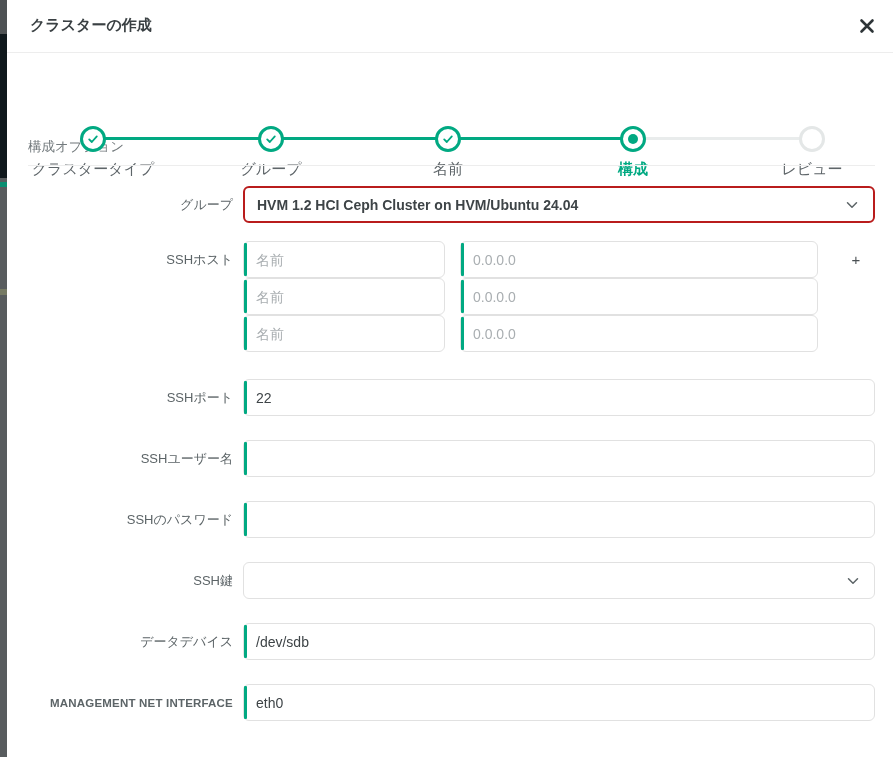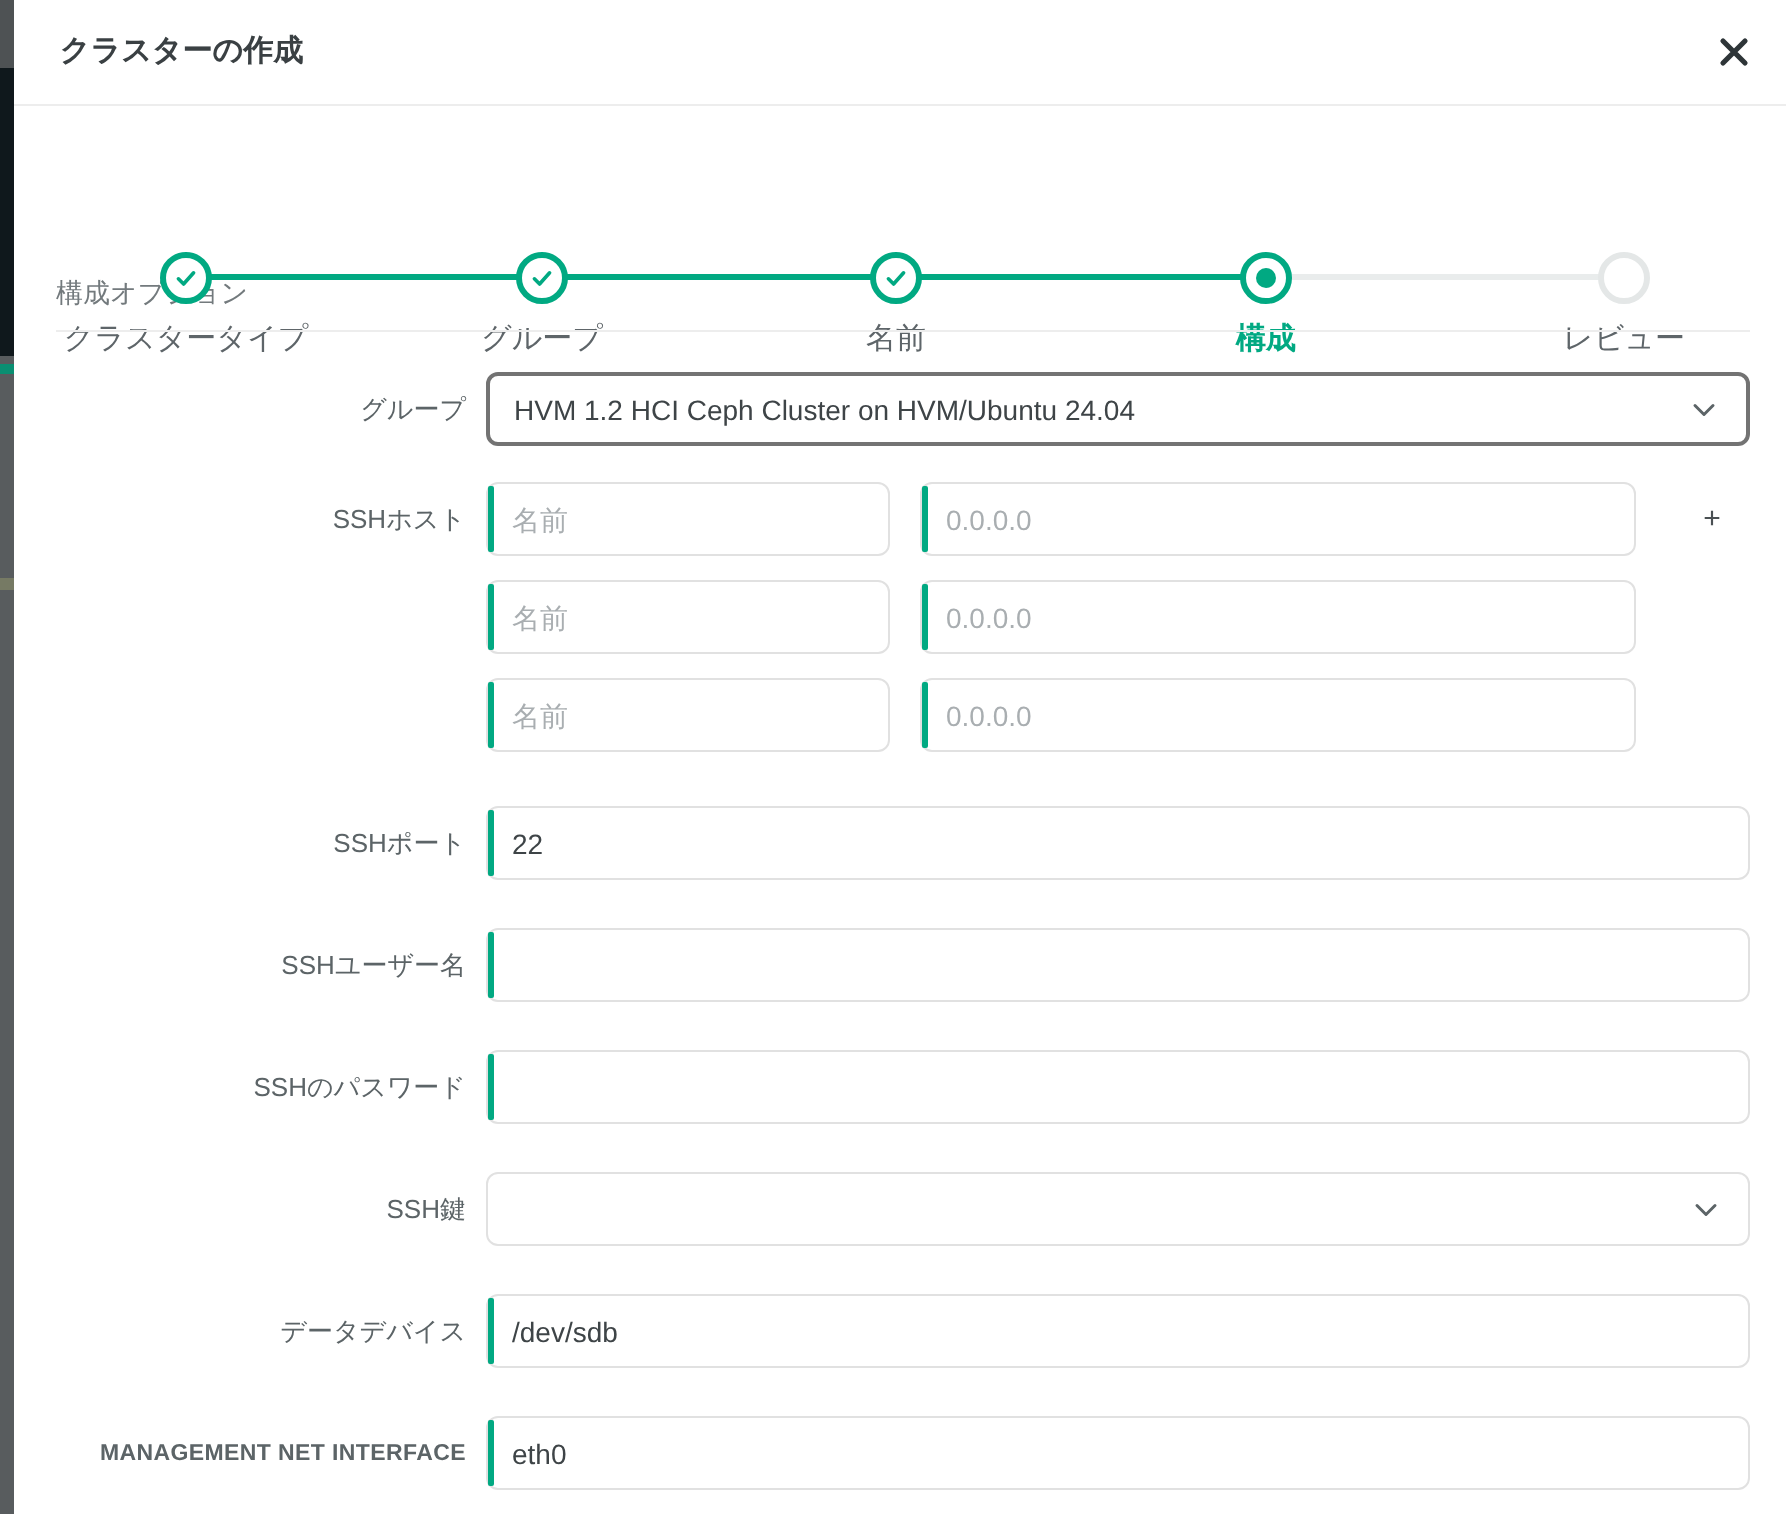--- a/index.html
+++ b/index.html
@@ -33,42 +33,42 @@
   .step-label{position:absolute;top:108px;transform:translateX(-50%);white-space:nowrap;font-size:15px;color:#5e6569;cursor:pointer;}
   .step-label.current{color:#01a982;font-weight:700;}
 
   
   .section-header{position:absolute;top:138px;left:28px;right:18px;padding-bottom:9px;border-bottom:1px solid #ededed;font-size:13.5px;color:#737a7d;}
 
   
   .form{position:absolute;top:164px;left:0;right:0;}
   .form-row{display:flex;align-items:center;margin-bottom:24px;}
   .form-row.layout-row{margin-top:22px;margin-bottom:18px;}
-  .form-row.host-row{margin-bottom:12px;}
+  .form-row.host-row{margin-bottom:0;}
   .form-row.host-row.last{margin-bottom:27px;}
   .row-label{width:233px;min-width:233px;text-align:right;padding-right:10px;font-size:13px;color:#5c6467;}
   .row-label.caps{font-size:11.5px;letter-spacing:.2px;font-weight:bold;}
   .row-field{flex:1;margin-right:18px;display:flex;align-items:center;}
 
   .input-wrap{position:relative;display:flex;flex:1;}
   .input-wrap.accent::before{content:"";position:absolute;left:1px;top:2px;bottom:2px;width:3px;background:#01a982;border-radius:1px;z-index:2;}
   input.text-input{
     height:37px;width:100%;box-sizing:border-box;background:#fff;
     border:1px solid #e1e1e1;border-radius:6px;padding:0 12px;
     font-size:14px;color:#3e4447;outline:none;
     font-family:"Liberation Sans","DejaVu Sans",sans-serif;
   }
   input.text-input::placeholder{color:#a9aeb1;opacity:1;}
 
   .select-box{
     height:37px;box-sizing:border-box;background:#fff;flex:1;
     border:1px solid #e1e1e1;border-radius:6px;display:flex;align-items:center;
     justify-content:space-between;padding:0 12px;font-size:14px;color:#3e4447;cursor:pointer;
   }
-  .select-box.focused{border:2px solid #737373;}
+  .select-box.focused{border:2px solid #b91c1c;font-weight:bold;}
   .chevron{display:flex;align-items:center;margin-left:8px;}
 
   .host-name{width:202px;min-width:202px;flex:none;}
   .host-ip{width:358px;min-width:358px;flex:none;margin-left:15px;}
   .add-btn{margin-left:28px;width:20px;height:20px;border:none;background:transparent;color:#4a5053;font-size:15px;line-height:20px;text-align:center;cursor:pointer;padding:0;}
 </style>
 </head>
 <body>
 
 <div>

